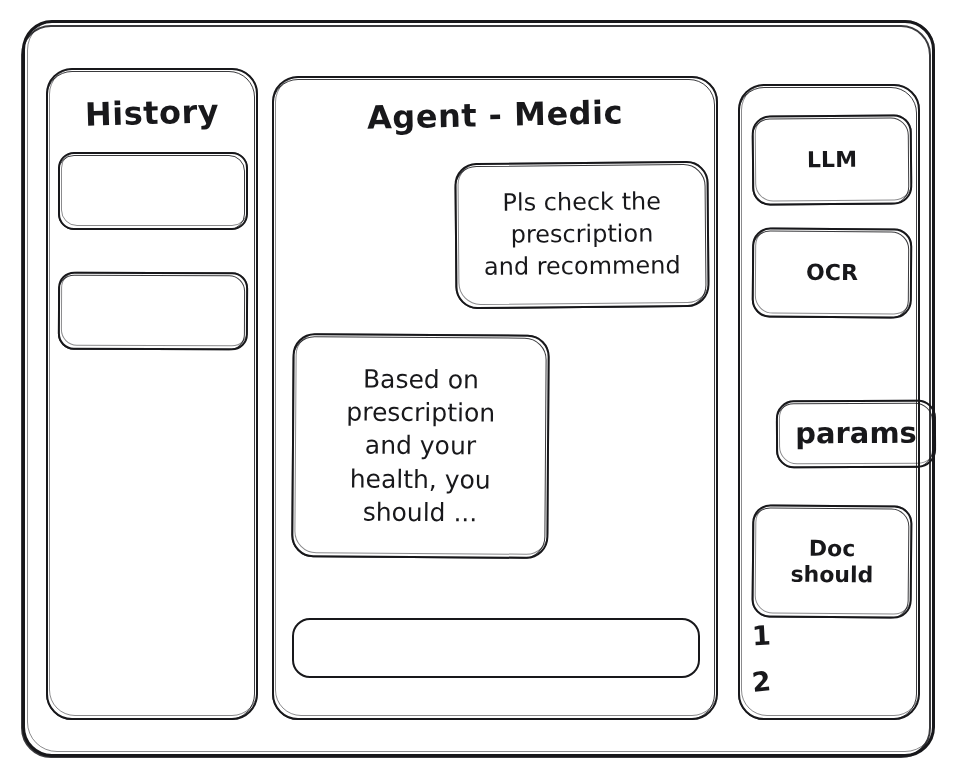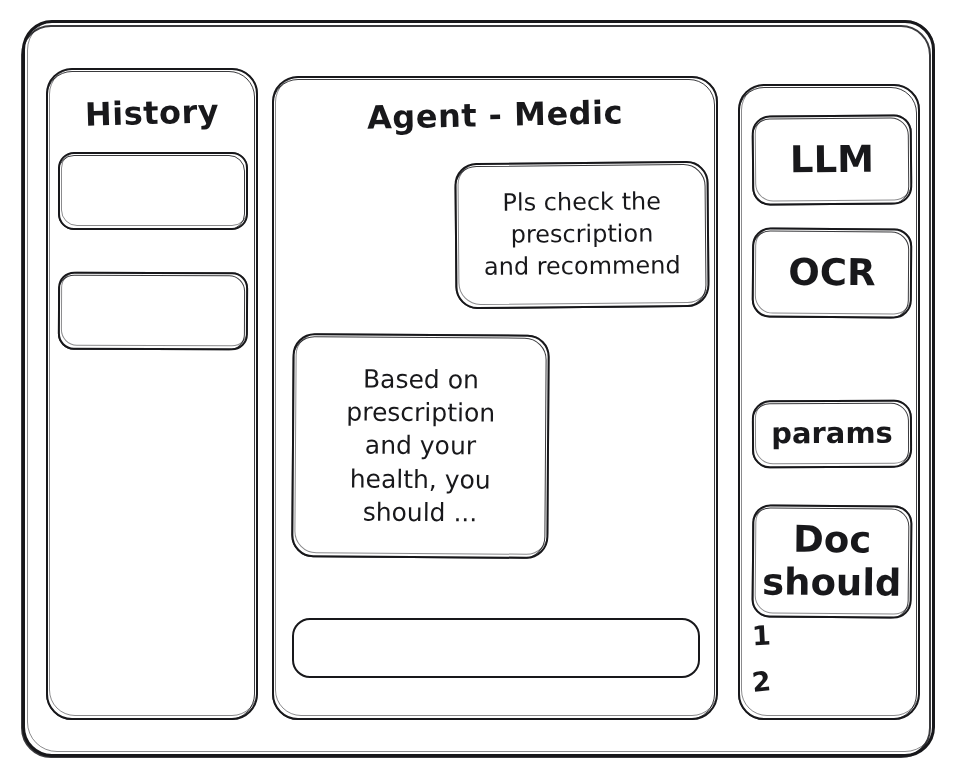--- a/index.html
+++ b/index.html
@@ -157,30 +157,30 @@
     left: 752px;
     width: 160px;
     border-radius: 18px;
     display: flex;
     align-items: center;
     justify-content: center;
   }
   .tool-label {
     font-family: "DejaVu Sans", sans-serif;
     font-weight: 700;
-    font-size: 37px;
+    font-size: 22px;
     color: #18181b;
     text-align: center;
     line-height: 1.16;
     white-space: pre-line;
     user-select: none;
   }
   #tool-llm    { top: 115px; height: 90px; transform: rotate(-.5deg); }
   #tool-ocr    { top: 228px; height: 90px; transform: rotate(.4deg); }
-  #tool-params { top: 400px; height: 68px; transform: rotate(-.3deg); }
+  #tool-params { top: 400px; height: 68px; transform: rotate(-.3deg); margin-left: 24px; }
   #tool-params .tool-label { font-size: 29px; font-weight: 600; }
   #tool-docsource { top: 505px; height: 113px; transform: rotate(.5deg); }
 
   
   .doc-ref {
     position: absolute;
     left: 752px;
     font-family: "DejaVu Sans", sans-serif;
     font-weight: 700;
     font-size: 27px;

